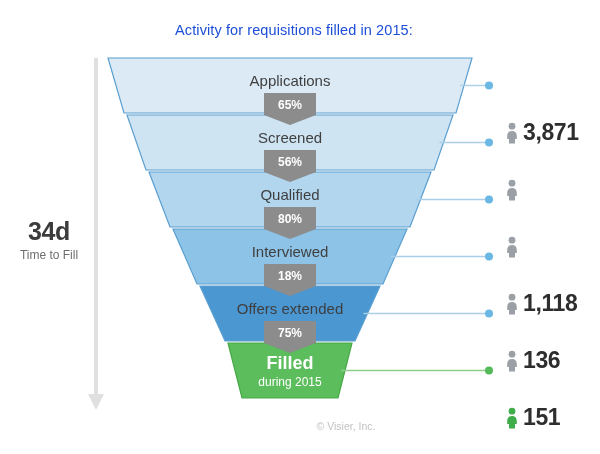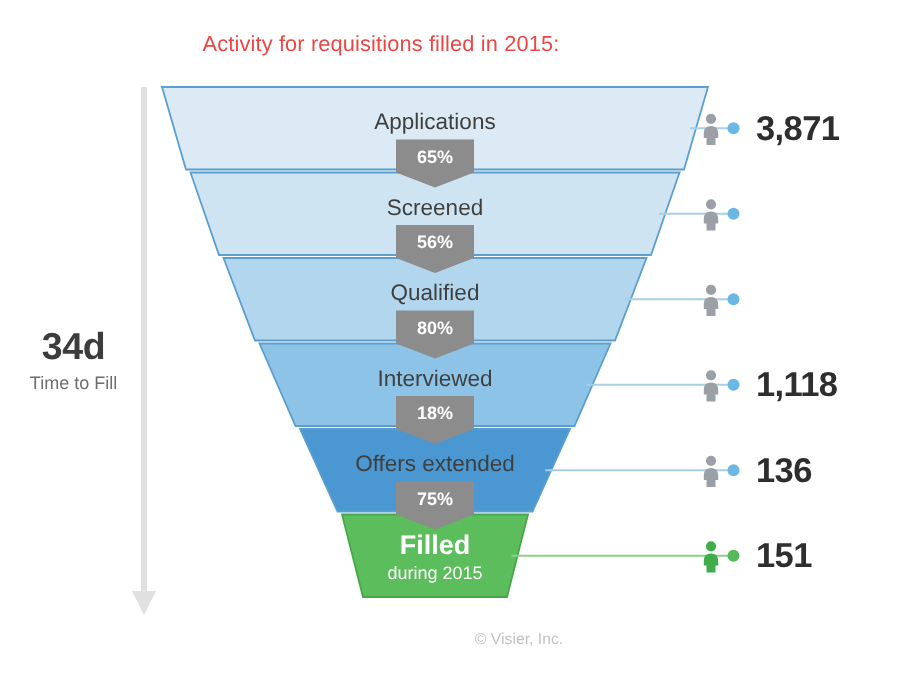--- a/index.html
+++ b/index.html
@@ -20,22 +20,23 @@
     inset: 0;
   }
 
   .chart-title {
     position: absolute;
     top: 22px;
     left: 0;
     width: 508px;
     text-align: center;
     font-size: 14.5px;
-    color: #ef4444;
+    color: #1d4ed8;
     letter-spacing: 0.1px;
+    padding-left: 40px;
   }
 
   
   .metric-block {
     position: absolute;
     left: 10px;
     top: 218px;
     width: 78px;
     text-align: center;
   }
@@ -48,25 +49,26 @@
   }
   .metric-label {
     font-size: 12px;
     color: #6e6e6e;
     margin-top: 4px;
   }
 
   
   .value-row {
     position: absolute;
-    left: 468px;
+    left: 506px;
     height: 30px;
     display: flex;
     align-items: center;
-    gap: 24px;
+    gap: 5px;
+    margin-top: 47px;
   }
   .person-icon {
     display: block;
   }
   .value-number {
     font-size: 23px;
     font-weight: bold;
     color: #2e2e2e;
     letter-spacing: -0.4px;
     white-space: nowrap;

